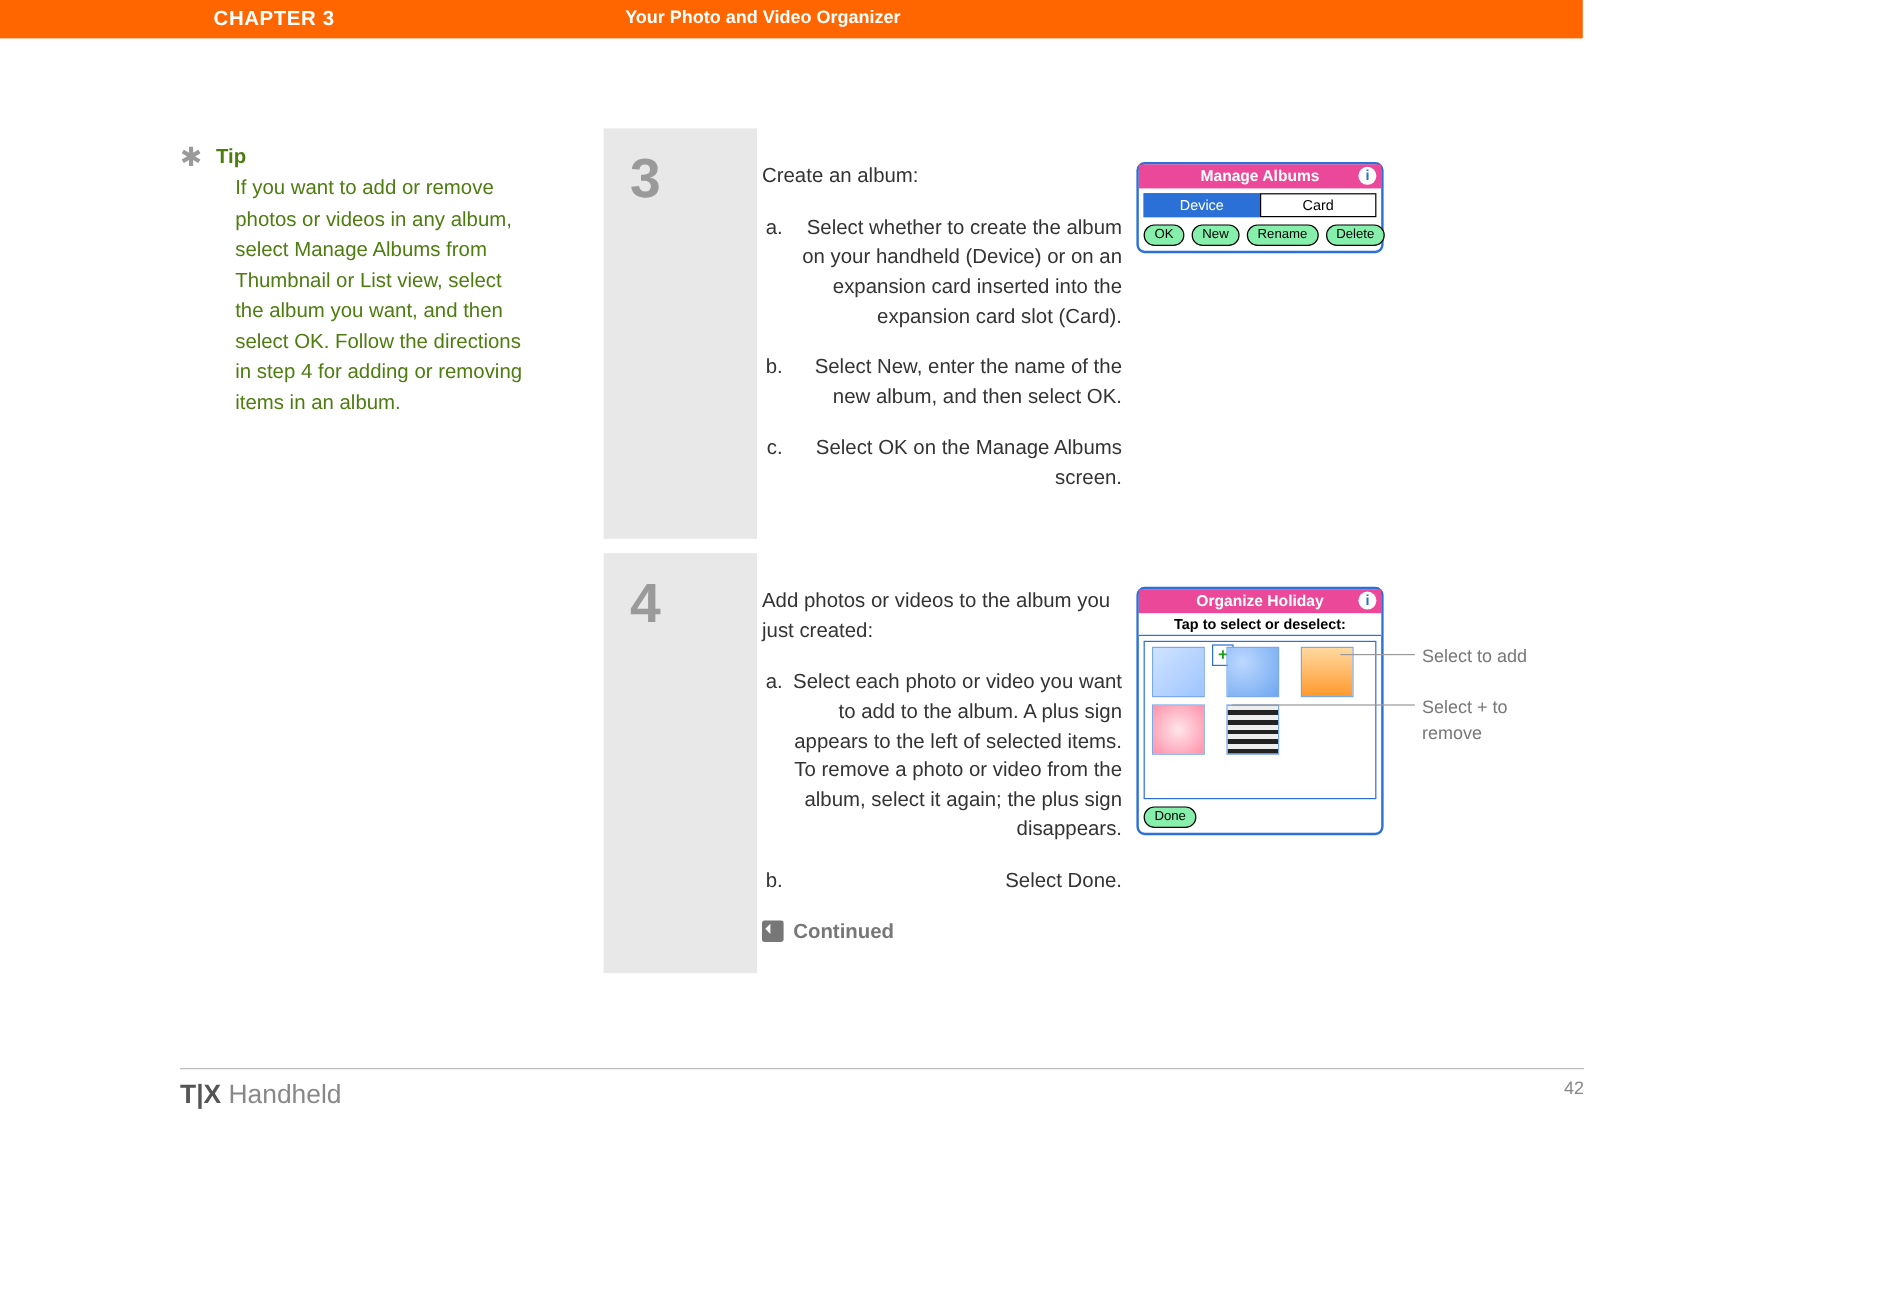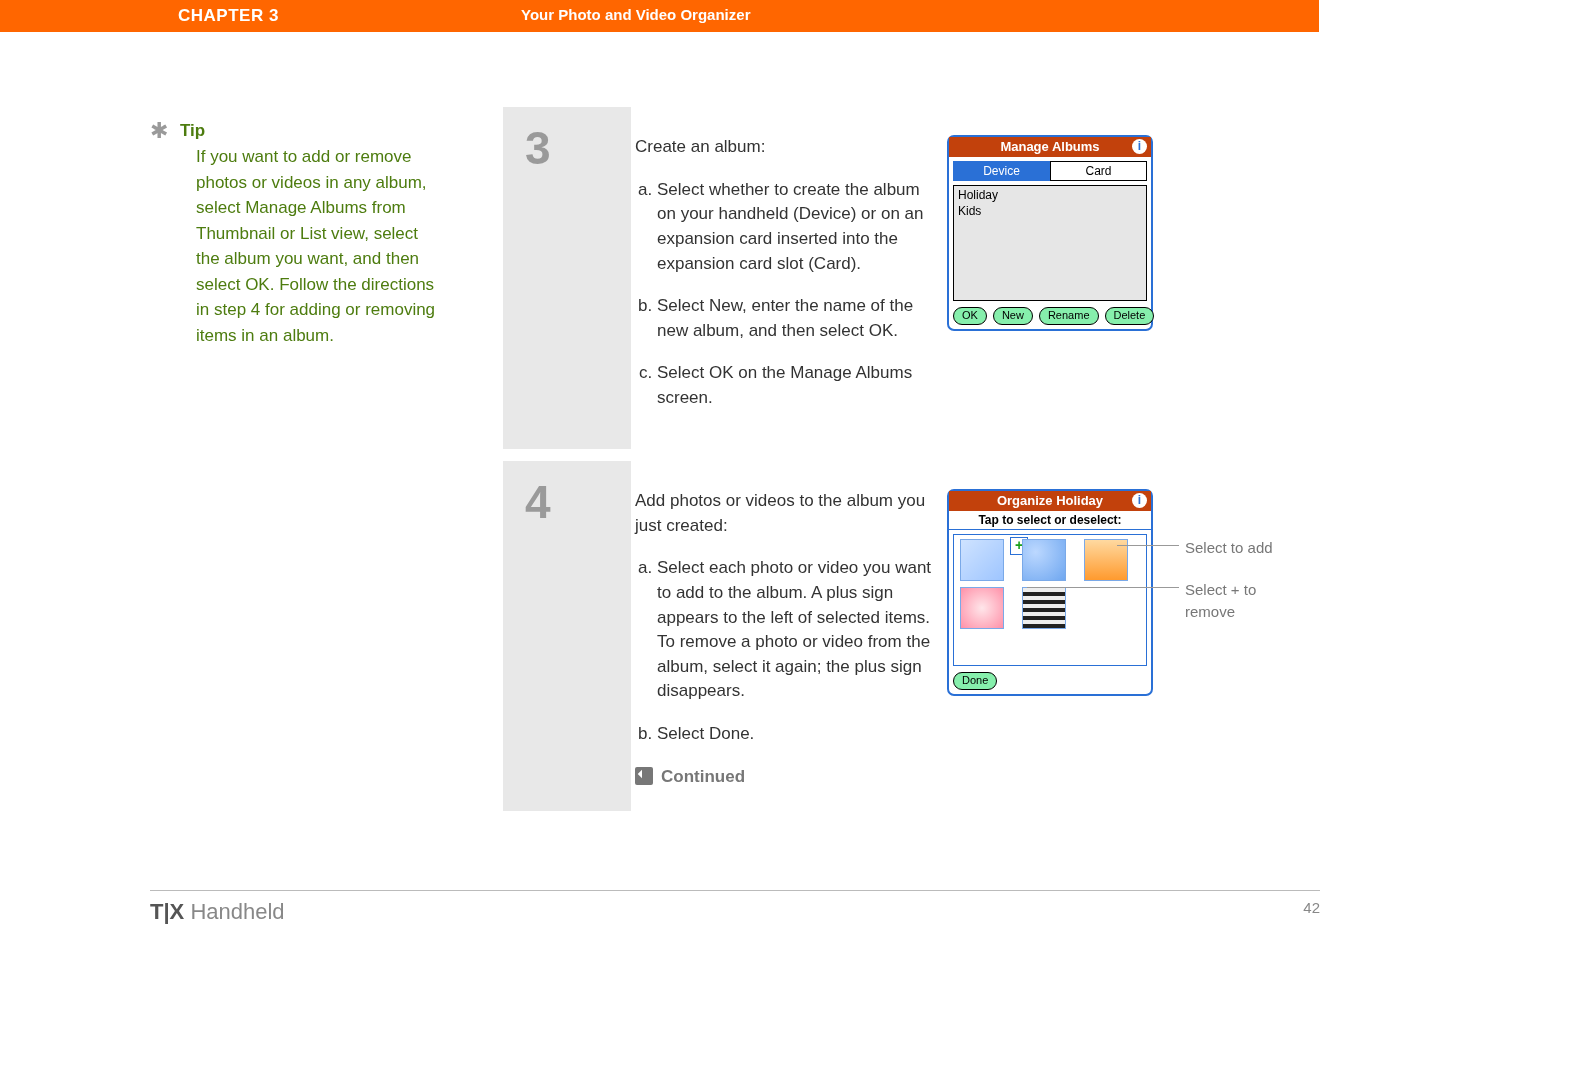--- a/index.html
+++ b/index.html
@@ -10,32 +10,32 @@
   .tip-col{position:absolute;left:150px;top:118px;width:270px;}
   .tip-star{color:#9a9a9a;font-size:22px;position:absolute;left:0;top:0;}
   .tip-label{color:#4d7c0f;font-weight:bold;font-size:17px;position:absolute;left:30px;top:3px;}
   .tip-body{color:#4d7c0f;font-size:17px;line-height:1.5;position:absolute;left:46px;top:26px;width:250px;}
   .steps{position:absolute;left:503px;top:107px;width:800px;}
   .step{display:flex;margin-bottom:12px;}
   .num-col{width:128px;background:#e8e8e8;text-align:left;padding:18px 0 0 22px;box-sizing:border-box;}
   .num{font-size:46px;font-weight:bold;color:#9a9a9a;line-height:1;}
   .body-col{flex:1;background:#fff;padding:28px 20px 22px 4px;box-sizing:border-box;font-size:17px;line-height:1.45;color:#333;}
   .lead{font-weight:normal;margin-bottom:18px;}
-  ol.sub{list-style:lower-alpha;padding-left:22px;margin:0;}
+  ol.sub{list-style:lower-alpha;padding-left:22px;margin:0;text-align:right;}
   ol.sub li{margin-bottom:18px;}
   .cont-row{margin-top:4px;font-weight:bold;color:#777;}
   .cont-arrow{display:inline-block;width:18px;height:18px;background:#777;position:relative;vertical-align:-3px;margin-right:8px;border-radius:2px;}
   .cont-arrow::after{content:"";position:absolute;left:4px;top:4px;width:0;height:0;border-left:6px solid #fff;border-top:6px solid transparent;transform:rotate(45deg);}
   .footer{position:absolute;left:150px;top:890px;width:1170px;border-top:1px solid #bbb;padding-top:8px;}
   .footer-left{color:#888;font-size:22px;}
   .footer-left b{color:#555;font-weight:bold;}
   .footer-right{position:absolute;right:0;top:8px;color:#888;font-size:15px;}
   
   .palm{position:absolute;width:202px;border:2px solid #2a70d6;border-radius:7px;background:#fff;font-family:Arial,Helvetica,sans-serif;font-size:12px;color:#000;}
-  .palm-title{background:#c2410c;color:#fff;font-weight:bold;text-align:center;height:20px;line-height:20px;position:relative;font-size:13px;}
+  .palm-title{background:#ec4899;color:#fff;font-weight:bold;text-align:center;height:20px;line-height:20px;position:relative;font-size:13px;}
   .palm-info{position:absolute;right:4px;top:2px;width:15px;height:15px;border-radius:50%;background:#fff;color:#2a70d6;font-weight:bold;text-align:center;line-height:15px;font-size:12px;}
   .palm-body{padding:4px;}
   .palm-tabs{display:flex;margin-bottom:4px;}
   .palm-tab{flex:1;text-align:center;font-size:12px;height:18px;line-height:18px;border:1px solid #000;}
   .palm-tab.active{background:#2a70d6;color:#fff;border-color:#2a70d6;}
   .palm-list{border:1px solid #000;height:110px;padding:2px 4px;background:#e6e6e6;font-size:12px;line-height:1.3;}
   .palm-btnrow{display:flex;gap:6px;margin-top:6px;}
   .palm-btn{border:1px solid #000;border-radius:10px;padding:0 8px;height:16px;line-height:14px;font-size:11px;background:#86efac;}
   .palm2-sub{background:#fff;color:#000;font-weight:bold;text-align:center;font-size:12px;border-bottom:1px solid #2a70d6;height:18px;line-height:18px;}
   .thumb-grid{border:1px solid #2a70d6;height:130px;position:relative;background:#fff;}
@@ -85,24 +85,20 @@
               <li>Select OK on the Manage Albums screen.</li>
             </ol>
           </div>
           <div class="body-shot">
             <div class="palm" style="left:0;top:0;">
               <div class="palm-title"><span>Manage Albums</span><span class="palm-info">i</span></div>
               <div class="palm-body">
                 <div class="palm-tabs">
                   <div class="palm-tab active">Device</div>
                   <div class="palm-tab">Card</div>
-                </div>
-                <div class="palm-list">
-                  <div>Holiday</div>
-                  <div>Kids</div>
                 </div>
                 <div class="palm-btnrow">
                   <div class="palm-btn">OK</div>
                   <div class="palm-btn">New</div>
                   <div class="palm-btn">Rename</div>
                   <div class="palm-btn">Delete</div>
                 </div>
               </div>
             </div>
           </div>

